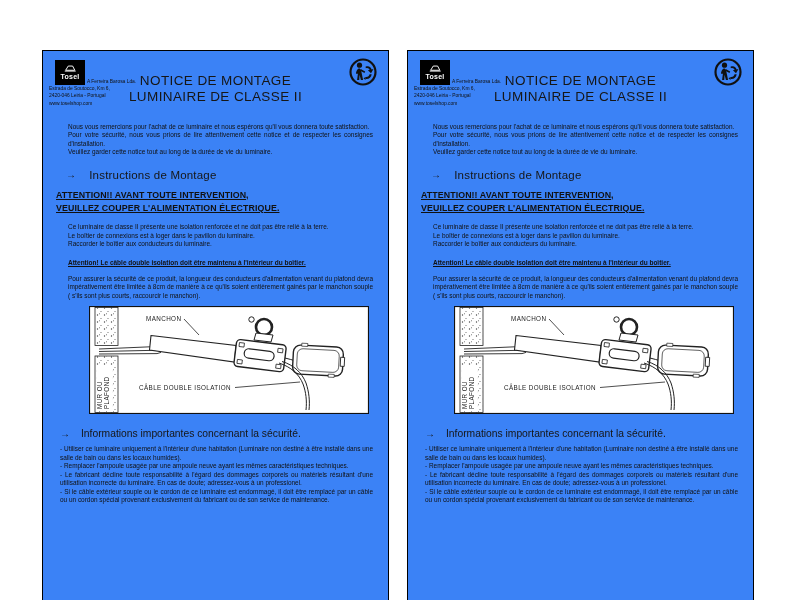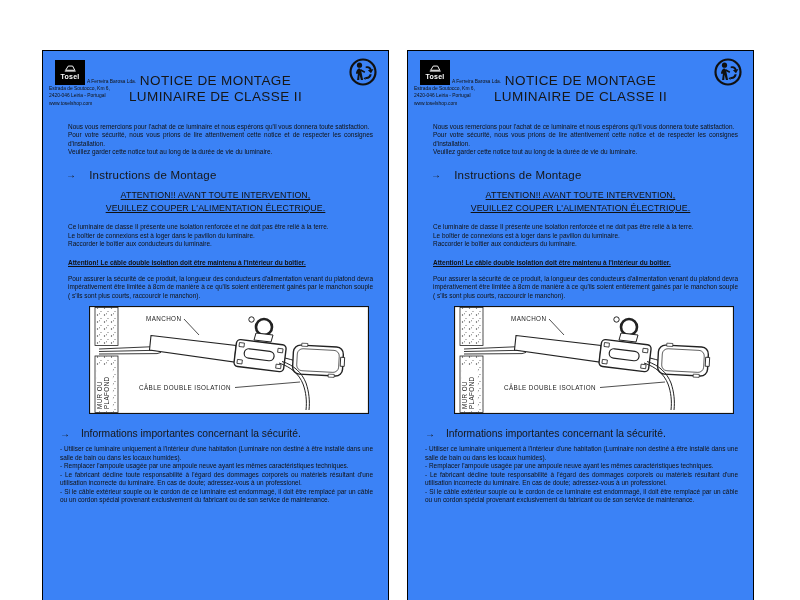--- a/index.html
+++ b/index.html
@@ -32,21 +32,21 @@
   .company { font-size:4.9px; padding-bottom:1px; white-space:nowrap; }
   .addr { font-size:4.9px; line-height:1.5; white-space:nowrap; }
   .title { text-align:center; padding-top:22px; font-size:13.5px; line-height:1.22; letter-spacing:.4px; color:#161616; }
   .triman { position:absolute; top:6px; right:10px; width:30px; height:30px; }
 
   .content { padding:0 13px; }
   .body-text { font-size:6.45px; line-height:1.31; text-align:justify; }
   .intro { margin:10px 2px 0 12px; }
   .h-montage { margin:12px 0 0 10px; font-size:11.5px; letter-spacing:.2px; display:flex; gap:13px; align-items:center; color:#161616; }
   .h-montage .arr, .h-safety .arr { font-size:10px; font-weight:bold; }
-  .warning { margin-top:8px; text-align:center; font-weight:normal; font-size:8.8px; line-height:1.5; text-decoration:underline; letter-spacing:.1px; }
+  .warning { margin-top:8px; text-align:left; font-weight:bold; font-size:8.8px; line-height:1.5; text-decoration:underline; letter-spacing:.1px; }
   .class2 { margin:8px 2px 0 12px; font-size:6.45px; line-height:1.33; text-align:left; }
   .cable-warning { margin:10px 0 0 12px; font-size:6.5px; font-weight:bold; text-decoration:underline; }
   .length-note { margin:9px 2px 0 12px; }
   .diagram { display:block; margin:6px 0 0 33px; width:280px; height:108px; }
   .h-safety { margin:14px 0 0 4px; font-size:10.3px; display:flex; gap:11px; align-items:center; color:#161616; }
   .bullets { margin:6px 2px 0 4px; }
   .dlabel { font-size:6.3px; letter-spacing:.4px; fill:#222; font-family:"Liberation Sans",sans-serif; }
 </style>
 </head>
 <body>

